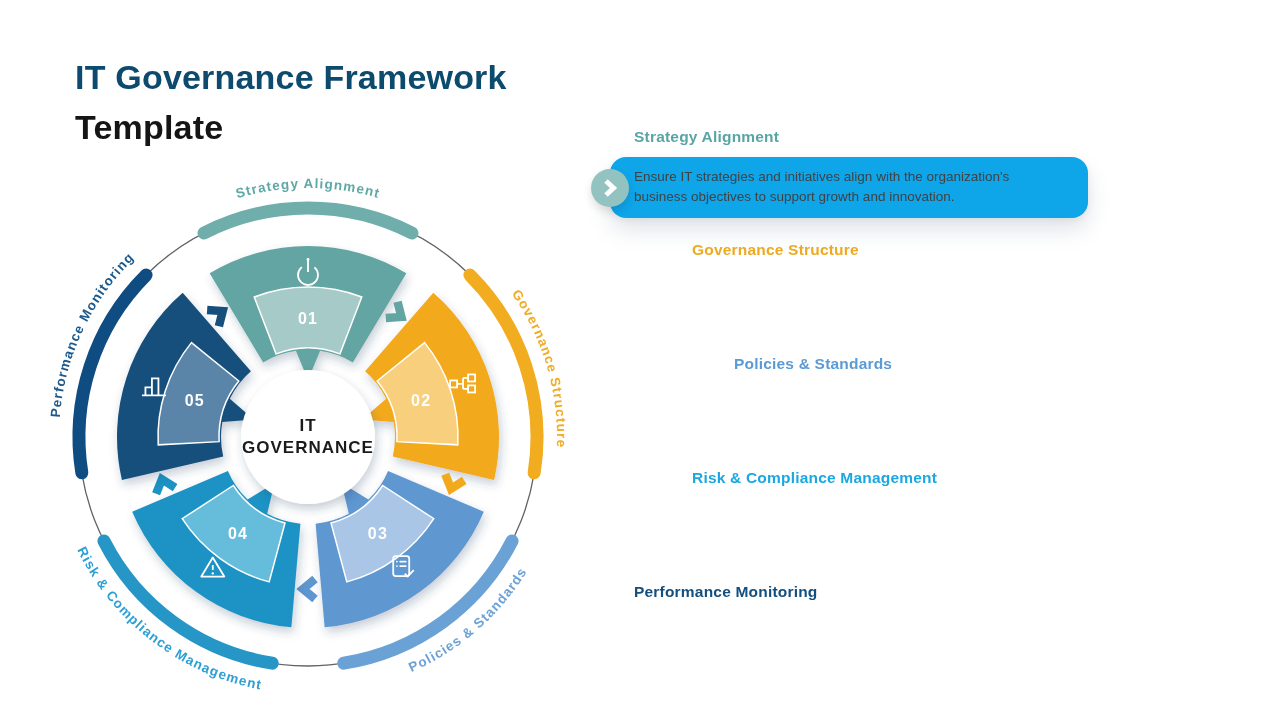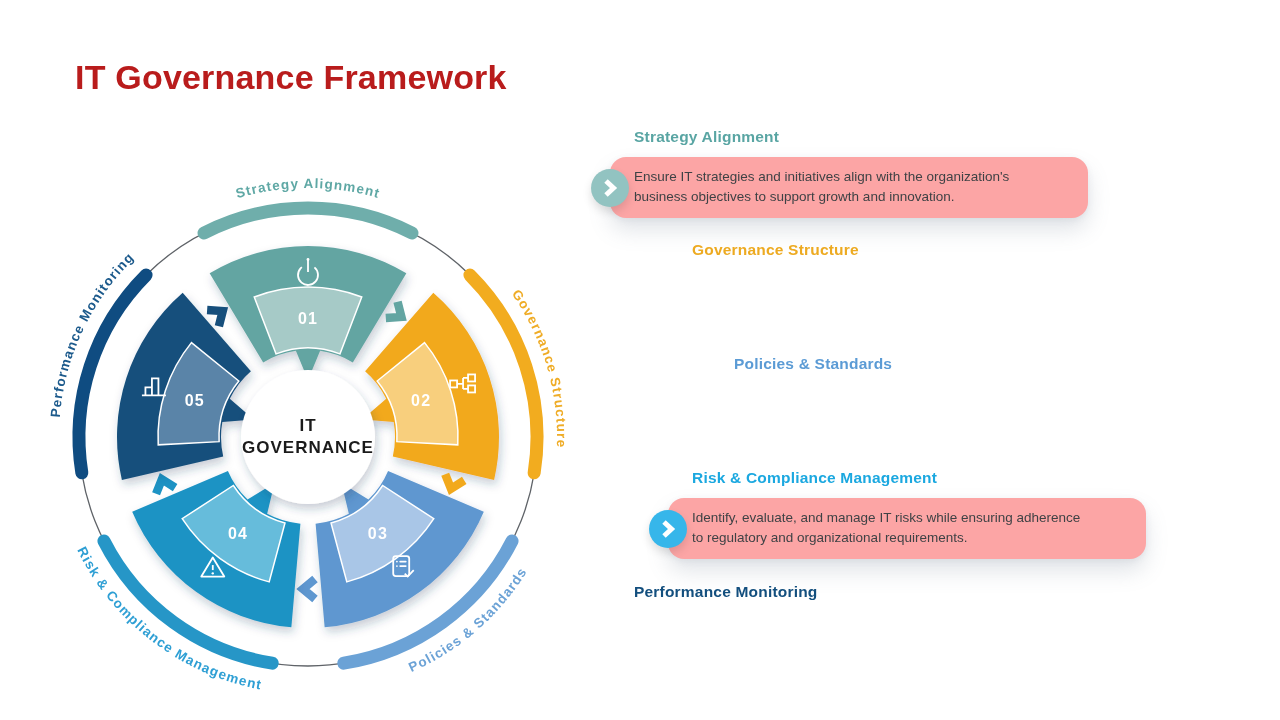--- a/index.html
+++ b/index.html
@@ -1,47 +1,48 @@
 <!DOCTYPE html>
 <html><head>
 <meta charset="utf-8">
 <style>
   html,body{margin:0;padding:0;background:#ffffff;}
   body{font-family:"Liberation Sans","DejaVu Sans",sans-serif;}
   .page{position:relative;width:1280px;height:720px;background:#ffffff;overflow:hidden;}
 
   
   .title-block{position:absolute;left:75px;top:52px;line-height:1.48;}
-  .title-line1{font-size:34px;font-weight:800;color:#b91c1c;letter-spacing:.2px;}
+  .title-line1{font-size:34px;font-weight:800;color:#0c4a6e;letter-spacing:.2px;}
   .title-line2{font-size:34px;font-weight:800;color:#151515;letter-spacing:.2px;}
 
   
   .wheel-wrap{position:absolute;left:28px;top:157px;width:560px;height:560px;}
 
   
   .panel{position:absolute;left:574px;top:128px;width:680px;height:560px;}
   .panel-item{position:absolute;width:560px;}
   .item-heading{margin-left:60px;font-size:15.5px;font-weight:700;letter-spacing:.2px;}
   .item-card{position:relative;margin-left:36px;margin-top:11px;width:478px;
-             background:#fca5a5;border-radius:16px;
+             background:#0ea5e9;border-radius:16px;
              box-shadow:0 12px 22px rgba(105,120,140,.20),0 2px 6px rgba(105,120,140,.10);
              padding:10px 14px 12px 24px;box-sizing:border-box;}
   .item-body{font-size:13.5px;line-height:19.5px;color:#3f4245;white-space:pre-line;}
   .chevron-circle{position:absolute;left:-19px;top:50%;transform:translateY(-50%);
                   width:38px;height:38px;border-radius:50%;
                   display:flex;align-items:center;justify-content:center;
                   box-shadow:0 5px 10px rgba(0,0,0,.12);}
 </style>
 </head>
 <body>
 
 <div class="page">
 
   <div class="title-block">
     <div class="title-line1">IT Governance Framework</div>
+    <div class="title-line2">Template</div>
   </div>
 
   <div class="wheel-wrap">
     <svg id="wheel-svg" width="560" height="560" viewBox="0 0 560 560">
         <defs>
           <filter id="softShadow" x="-40%" y="-40%" width="180%" height="180%">
             <feDropShadow dx="2" dy="5" stdDeviation="5" flood-color="#1e3a5c" flood-opacity="0.25"></feDropShadow>
           </filter>
           <path id="labelArcCW" d="M 64.36 404.50 A 249 249 0 1 1 495.64 404.50" fill="none"></path>
           <path id="labelArcCCW" d="M 38.50 367.90 A 257 257 0 0 0 521.50 367.90" fill="none"></path>
@@ -125,29 +126,20 @@
     <div class="panel-item" style="top:113px;left:58px">
       <div class="item-heading" style="color: rgb(237, 170, 33);">Governance Structure</div>
     </div>
 
     <div class="panel-item" style="top:227px;left:100px">
       <div class="item-heading" style="color: rgb(91, 155, 213);">Policies &amp; Standards</div>
     </div>
 
     <div class="panel-item" style="top:341px;left:58px">
       <div class="item-heading" style="color: rgb(27, 168, 224);">Risk &amp; Compliance Management</div>
-      <div class="item-card">
-        <span class="chevron-circle" style="background-color: rgb(54, 182, 234);">
-          <svg viewBox="-10 -10 20 20" width="20" height="20">
-              <path d="M -4 -7 L 3.5 0 L -4 7" fill="none" stroke="#fff" stroke-width="5"></path>
-            </svg>
-        </span>
-        <div class="item-body">Identify, evaluate, and manage IT risks while ensuring adherence
-to regulatory and organizational requirements.</div>
-      </div>
     </div>
 
     <div class="panel-item" style="top:455px;left:0px">
       <div class="item-heading" style="color: rgb(19, 79, 126);">Performance Monitoring</div>
     </div>
 
   </div>
 </div>
 
 </body></html>

